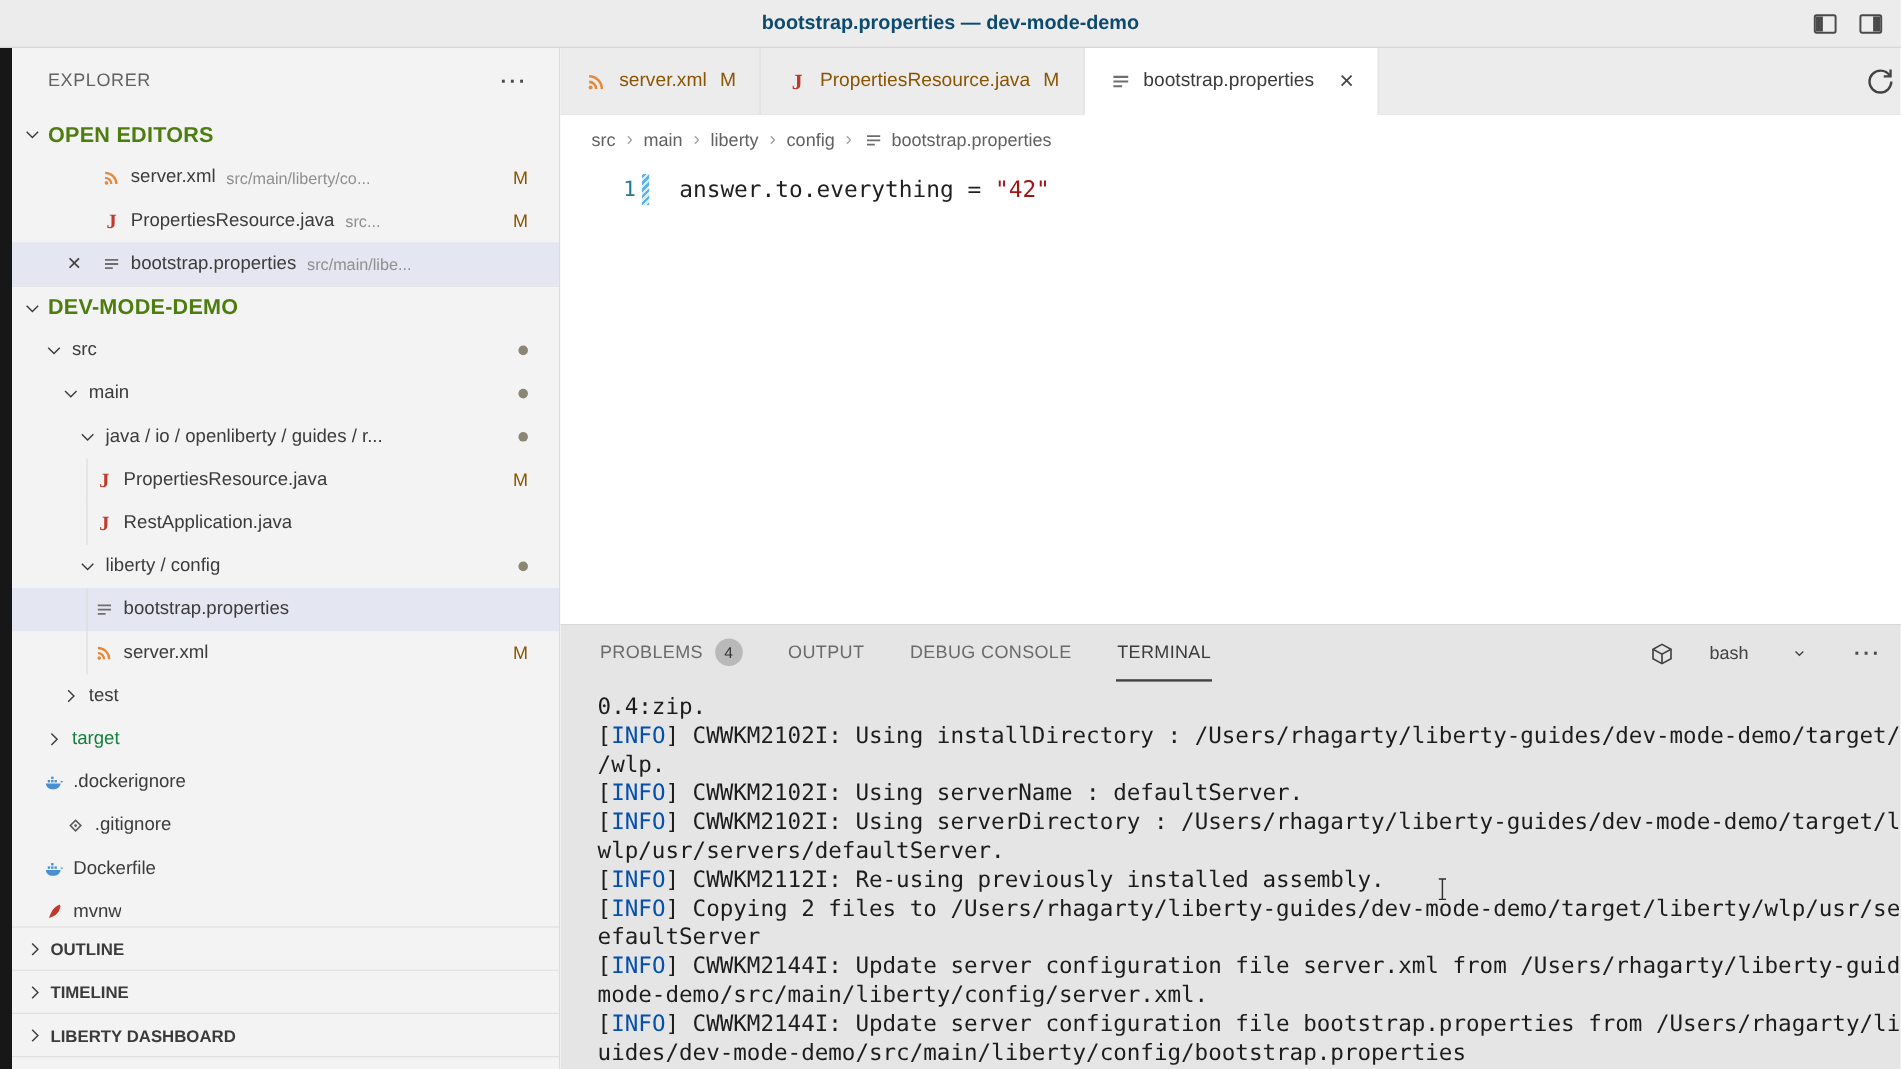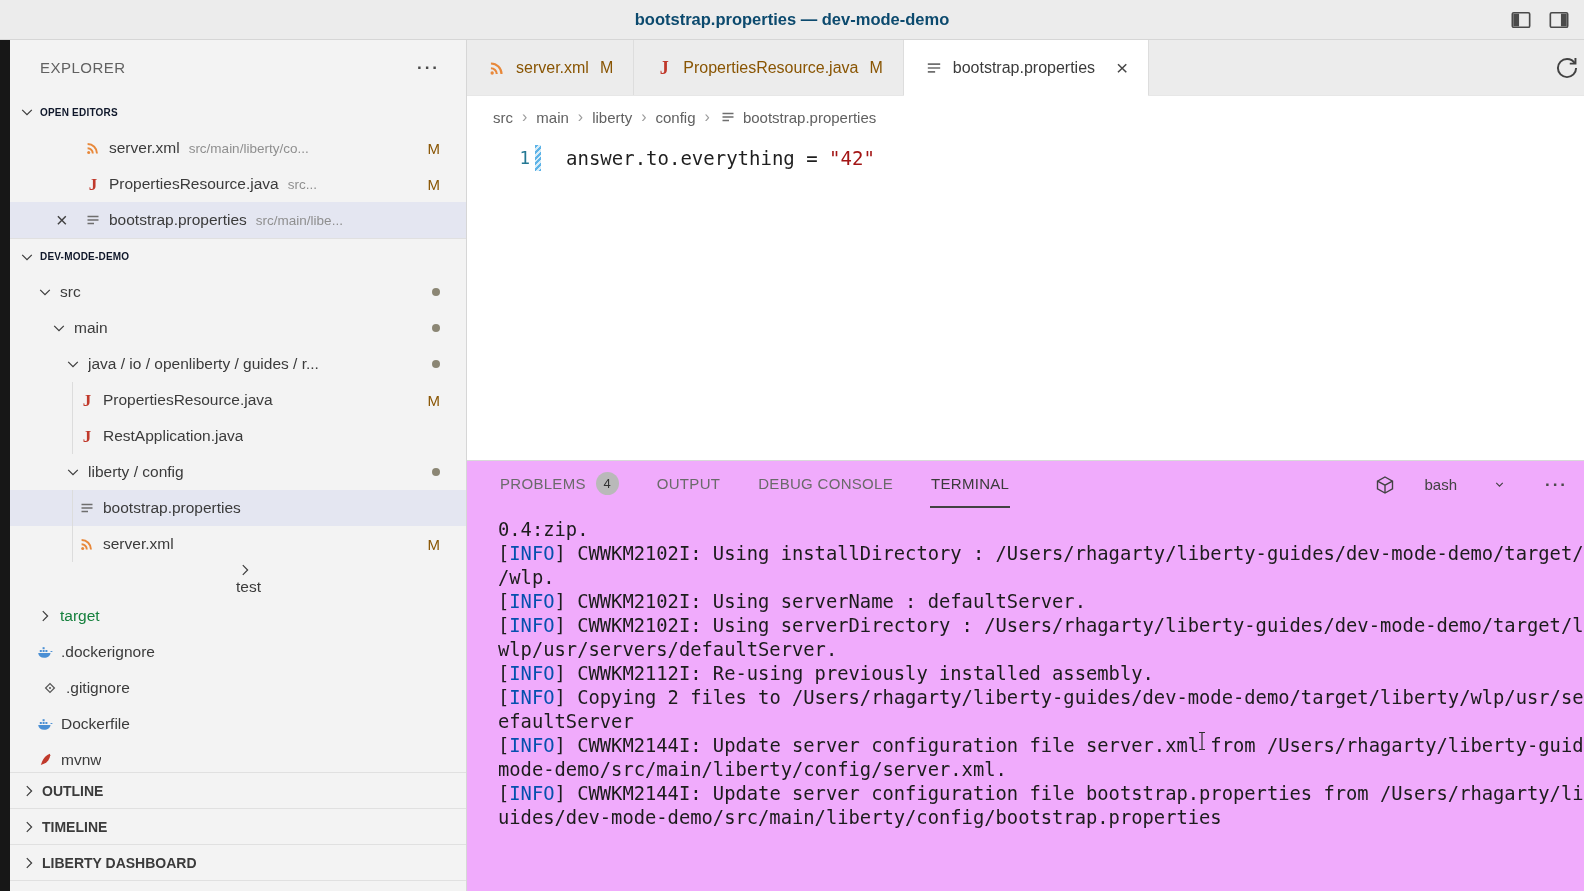--- a/index.html
+++ b/index.html
@@ -15,21 +15,21 @@
   
   .main { display:flex; height:851px; }
   .activity-strip { width:10px; background:#171717; flex:none; }
   .sidebar { width:457px; flex:none; background:#f3f3f3; border-right:1px solid #d6d6d6; display:flex; flex-direction:column; overflow:hidden; }
   .editor-col { flex:1; display:flex; flex-direction:column; overflow:hidden; background:#fff; min-width:0; }
 
   
   .sb-title { height:54px; flex:none; display:flex; align-items:center; padding:0 26px 0 30px; color:#616161; font-size:15px; letter-spacing:.5px; }
   .sb-title .grow { flex:1; }
   .dots { font-weight:700; letter-spacing:2px; font-size:17px; color:#4a4a4a; line-height:1; cursor:pointer; }
-  .sb-header { height:36px; flex:none; display:flex; align-items:center; padding-left:8px; font-weight:700; font-size:10px; color:#0f172a; letter-spacing:.2px; gap:5px; cursor:pointer; }
+  .sb-header { height:36px; flex:none; display:flex; align-items:center; padding-left:8px; font-weight:700; font-size:18px; color:#4d7c0f; letter-spacing:.2px; gap:5px; cursor:pointer; }
   .sb-header.bordered { border-top:1px solid #e0e0e0; }
   .chev { width:17px; display:flex; align-items:center; justify-content:center; flex:none; }
   .chev svg { width:16px; height:16px; }
 
   .sb-row { height:36px; display:flex; align-items:center; font-size:15.5px; color:#3b3b3b; padding-right:26px; position:relative; cursor:pointer; }
   .sb-row.selected { background:#e4e6f1; }
   .sb-row .fname { margin-left:7px; white-space:nowrap; overflow:hidden; text-overflow:ellipsis; flex:none; }
   .sb-row.muted .fname { color:#15803d; }
   .fdesc { margin-left:9px; font-size:13.5px; color:#8f8f8f; white-space:nowrap; overflow:hidden; min-width:0; }
   .grow { flex:1 1 auto; min-width:0; }
@@ -67,21 +67,21 @@
 
   
   .editor-body { flex:1 1 auto; position:relative; overflow:hidden; background:#fff; }
   .code-line { display:flex; align-items:center; height:30px; margin-top:5px; font-family:"DejaVu Sans Mono", monospace; font-size:19px; }
   .gutter { width:63px; flex:none; text-align:right; color:#237893; font-size:17.5px; }
   .mod-marker { width:6px; height:26px; margin-left:5px; flex:none; background:repeating-linear-gradient(315deg,#5db3e8 0 2px,#d7ecf7 2px 4px); }
   .code { margin-left:25px; white-space:pre; color:#1f1f1f; }
   .code .str { color:#a31515; }
 
   
-  .panel { height:431px; flex:none; border-top:1px solid #d9d9d9; display:flex; flex-direction:column; background:#f0abfc; }
+  .panel { height:371px; flex:none; border-top:1px solid #d9d9d9; display:flex; flex-direction:column; background:#e5e5e5; }
   .panel-head { height:47px; flex:none; display:flex; align-items:center; padding:0 16px 0 32px; }
   .panel-tabs { display:flex; gap:36px; height:100%; }
   .ptab { display:flex; align-items:center; gap:10px; font-size:15px; color:#6a6a6a; letter-spacing:.3px; border-bottom:2px solid transparent; padding:0 1px; cursor:pointer; }
   .ptab.active { color:#3b3b3b; border-bottom-color:#424242; }
   .pbadge { width:23px; height:23px; border-radius:50%; background:#b9b9b9; color:#333; font-size:13px; display:flex; align-items:center; justify-content:center; }
   .panel-actions { margin-left:auto; display:flex; align-items:center; gap:13px; color:#424242; }
   .panel-actions .ficon { width:21px; } .panel-actions .ficon svg { width:20px; height:20px; }
   .shell-label { font-size:15px; margin-right:10px; cursor:pointer;margin-left:16px; }
   .pa-btn { display:flex; align-items:center; cursor:pointer; }
 
@@ -252,21 +252,21 @@
             <svg viewBox="0 0 16 16" fill="none">
               <path d="M2.6 8.2a5.2 5.2 0 0 1 5.2 5.2" stroke="#e8883a" stroke-width="1.9"></path>
               <path d="M2.6 4a9.4 9.4 0 0 1 9.4 9.4" stroke="#e8883a" stroke-width="1.9"></path>
               <circle cx="3.7" cy="12.4" r="1.5" fill="#e8883a"></circle>
             </svg>
           </span>
           <span class="fname">server.xml</span>
           <span class="grow"></span>
           <span class="badge-m">M</span>
         </div>
-        <div class="sb-row tree-row" style="padding-left: 40px; flex-direction: column;">
+        <div class="sb-row tree-row" style="padding-left: 40px;">
           <span class="chev">
             <svg viewBox="0 0 16 16" fill="none" stroke="#3b3b3b" stroke-width="1.2">
               <path d="M5.8 3.2 10.6 8l-4.8 4.8"></path>
             </svg>
           </span>
           <span class="fname">test</span>
           <span class="grow"></span>
         </div>
         <div class="sb-row tree-row muted" style="padding-left: 26px;">
           <span class="chev">
@@ -286,21 +286,21 @@
                 <rect x="5.6" y="6" width="2" height="2"></rect>
                 <rect x="5.6" y="3.2" width="2" height="2"></rect>
                 <rect x="8.4" y="6" width="2" height="2"></rect>
               </g>
               <path d="M13.4 7.2c.7-.5 1.8-.4 2.4.3-.7.5-1.2.6-2.1.5z" fill="#4a8fd4"></path>
             </svg>
           </span>
           <span class="fname">.dockerignore</span>
           <span class="grow"></span>
         </div>
-        <div class="sb-row tree-row" style="padding-left: 31px; align-items: center;">
+        <div class="sb-row tree-row" style="padding-left: 44px; align-items: center;">
           <span class="ficon">
             <svg viewBox="0 0 16 16" fill="none" stroke="#5a5a5a" stroke-width="1.3">
               <rect x="4.9" y="4.9" width="6.2" height="6.2" transform="rotate(45 8 8)"></rect>
               <circle cx="8" cy="8" r="1.1" fill="#5a5a5a" stroke="none"></circle>
             </svg>
           </span>
           <span class="fname">.gitignore</span>
           <span class="grow"></span>
         </div>
         <div class="sb-row tree-row" style="padding-left: 26px;">

